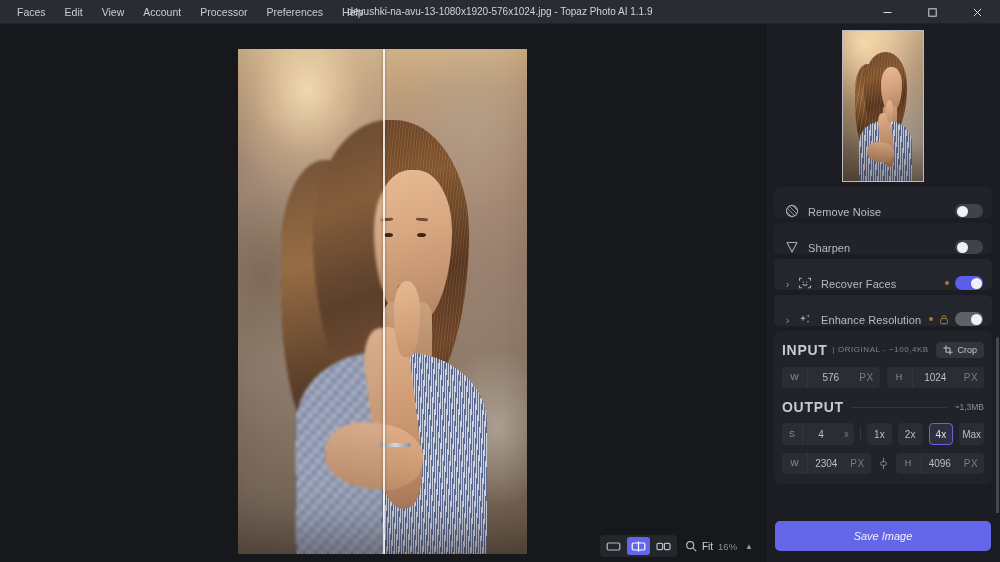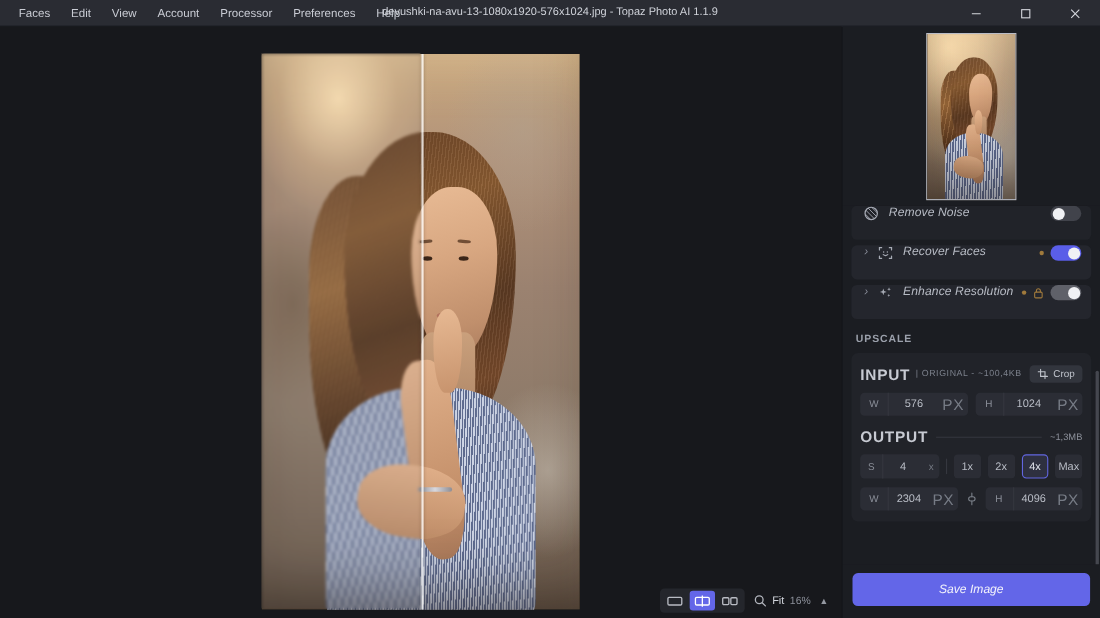--- a/index.html
+++ b/index.html
@@ -186,23 +186,22 @@
   }
   .scrollbar {
     position: absolute; right: 1px; top: 150px;
     width: 3px; height: 185px; border-radius: 2px;
     background: #45474f;
   }
 
   .filter-row {
     height: 31px; margin-bottom: 5px;
     background: #212329; border-radius: 5px;
-    display: flex; align-items: flex-start;
+    display: flex; align-items: flex-end;
     padding: 0 9px 0 8px;
-    font-style: italic;
   }
   .filter-row.active { background: #24262d; }
   .chev {
     width: 11px; color: #8a8e99; font-size: 11px;
     margin-right: 2px; display: flex; align-items: center;
     justify-content: center;
   }
   .ficon {
     width: 19px; display: flex; align-items: center; justify-content: center;
     color: #a7abb5; margin-right: 7px;
@@ -253,21 +252,21 @@
     display: flex; align-items: center; min-width: 0;
   }
   .f-key {
     width: 26px; text-align: center; font-size: 9px; color: #8b8f99;
     border-right: 1px solid #35373f; line-height: 21px;
   }
   .f-val {
     flex: 1; text-align: center; font-size: 10px; color: #b9bdc6;
     overflow: hidden;
   }
-  .f-unit { width: 26px; text-align: center; font-size: 14px; color: #767b85; letter-spacing: 0.5px; }
+  .f-unit { width: 26px; text-align: center; font-size: 10px; color: #767b85; letter-spacing: 0.5px; }
   .link-ico { width: 11px; display: flex; align-items: center; justify-content: center; color: #7b8089; }
 
   .out-head { display: flex; align-items: center; margin-top: 11px; }
   .out-label { font-size: 14px; font-weight: bold; color: #c7cad2; letter-spacing: 0.7px; }
   .out-line { flex: 1; height: 1px; background: #34363e; margin: 0 7px; }
   .out-size { font-size: 8.5px; color: #8b8f99; }
 
   .scale-row { display: flex; gap: 6px; margin-top: 8px; align-items: center; }
   .s-field {
     width: 72px; height: 22px; background: #2b2d35; border-radius: 4px;
@@ -437,20 +436,33 @@
             </svg>
           </div>
           <div class="flabel">Remove Noise</div>
           <div class="frow-right">
             <div class="toggle">
                 <span class="knob"></span>
               </div>
           </div>
         </div>
 
+        <div class="filter-row">
+          <div class="ficon">
+            <svg width="14" height="14" viewBox="0 0 14 14">
+              <path d="M2 2.5 H12 L7 12 Z" fill="none" stroke="currentColor" stroke-width="1.1" stroke-linejoin="round"></path>
+            </svg>
+          </div>
+          <div class="flabel">Sharpen</div>
+          <div class="frow-right">
+            <div class="toggle">
+                <span class="knob"></span>
+              </div>
+          </div>
+        </div>
 
         <div class="filter-row active">
           <div class="chev">›</div>
           <div class="ficon">
             <svg width="14" height="14" viewBox="0 0 14 14" stroke="currentColor" stroke-width="1.1" fill="none" stroke-linecap="round">
               <path d="M1.5 4.2V2.2h2"></path>
                 <path d="M10.5 2.2h2v2"></path>
                 <path d="M12.5 9.8v2h-2"></path>
                 <path d="M3.5 11.8h-2v-2"></path>
               <circle cx="5.3" cy="6.1" r="0.65" fill="currentColor" stroke="none"></circle>
@@ -484,21 +496,20 @@
                 <rect x="1.6" y="4.6" width="6.8" height="5.2" rx="1"></rect>
                 <path d="M3.2 4.6V3.3a1.8 1.8 0 0 1 3.6 0v1.3"></path>
               </svg>
             </span>
             <div class="toggle on muted">
                 <span class="knob"></span>
               </div>
           </div>
         </div>
 
-        <div class="section-label">UPSCALE</div>
 
         <div class="card">
           <div class="card-head">
             <span class="in-label">INPUT</span>
             <span class="in-meta">| ORIGINAL - ~100,4KB</span>
             <div class="crop-btn">
               <span>
                 <svg width="10" height="10" viewBox="0 0 10 10" fill="none" stroke="currentColor" stroke-width="1" stroke-linecap="round">
                   <path d="M3 0.8v6.4h6.2"></path>
                     <path d="M0.8 3H7v6.2"></path>

